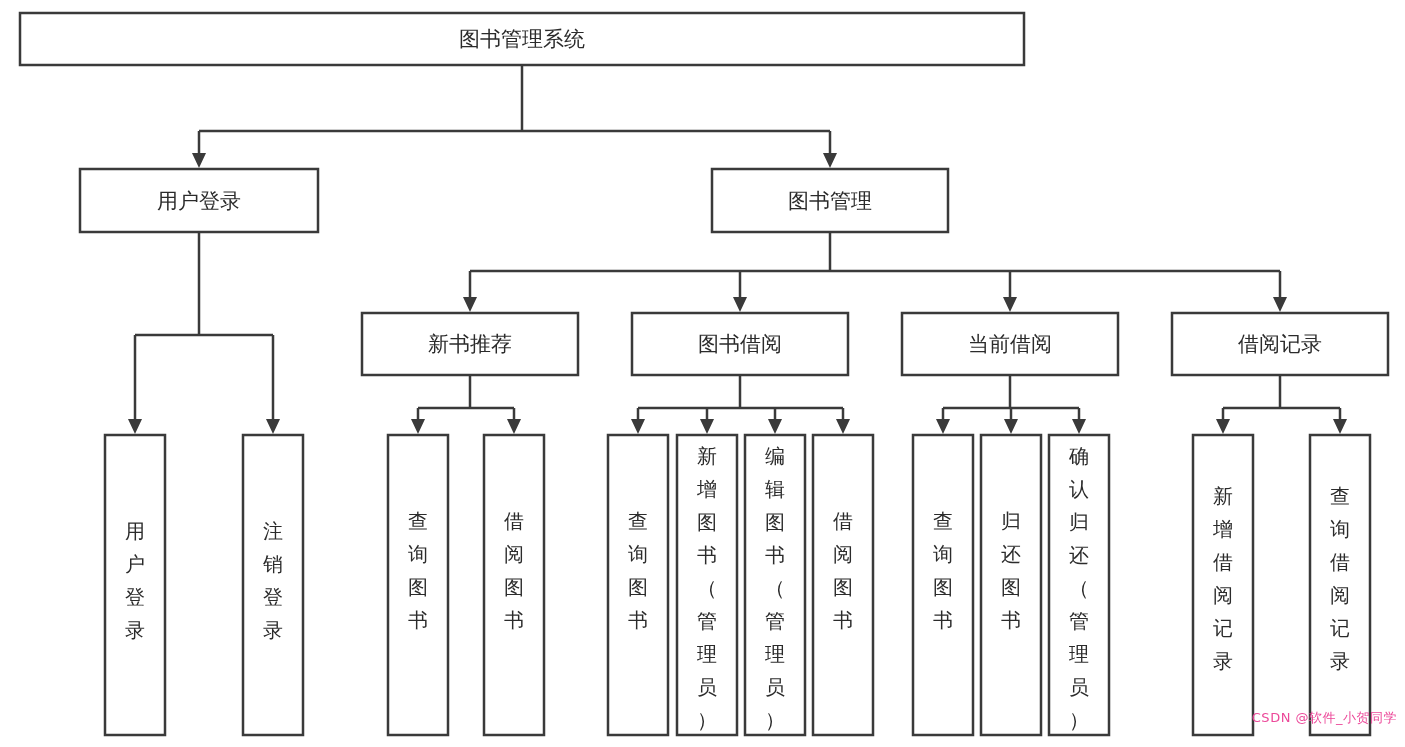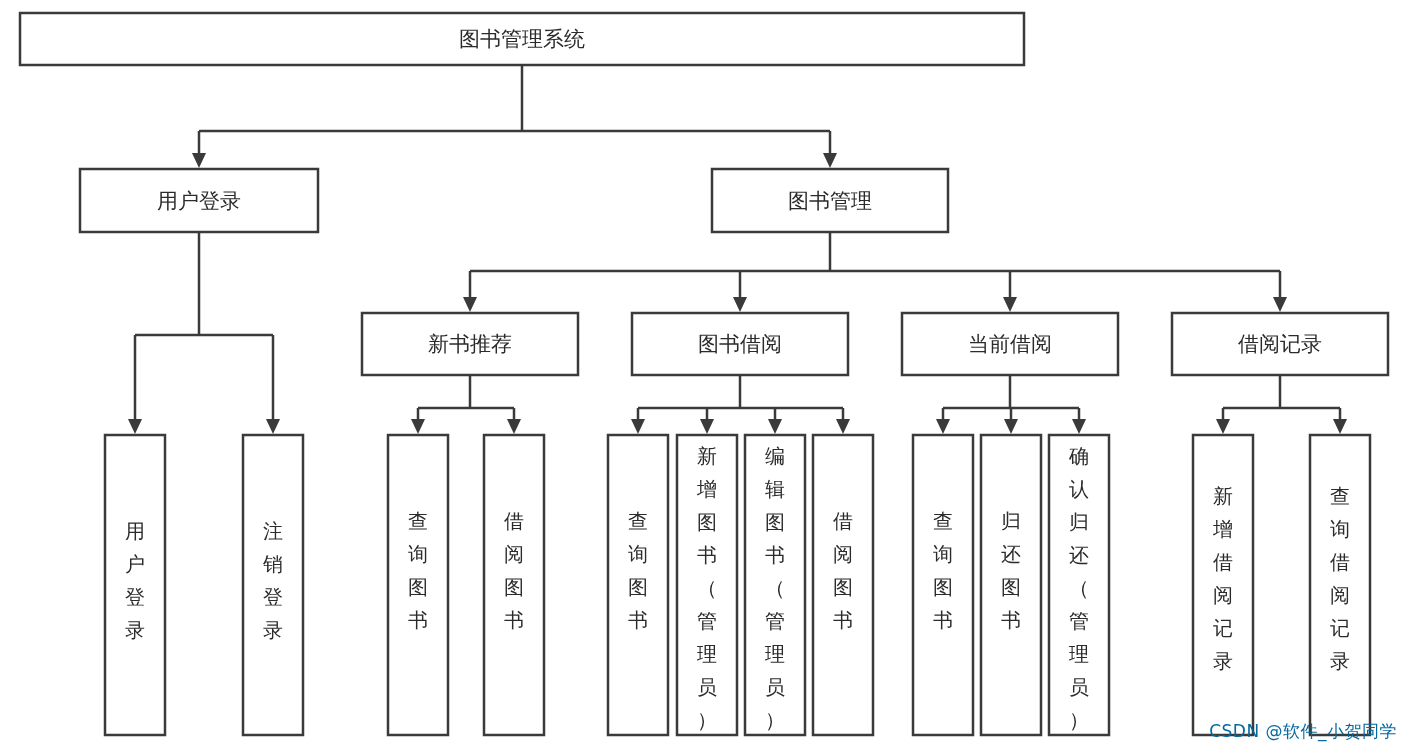--- a/index.html
+++ b/index.html
@@ -53,23 +53,23 @@
     fill: none;
     stroke-linecap: butt;
   }
   .connector-arrow {
     fill: #3a3a3a;
     stroke: none;
   }
   .watermark-text {
     position: absolute;
     right: 8px;
-    bottom: 4px;
-    color: #0369a1;
-    font-size: 17px;
+    bottom: 20px;
+    color: #ec4899;
+    font-size: 13px;
     font-family: "DejaVu Sans", "Liberation Sans", sans-serif;
     letter-spacing: 0.5px;
     white-space: nowrap;
     user-select: none;
   }
 </style>
 </head>
 <body>
 
 <div id="diagram-root">

